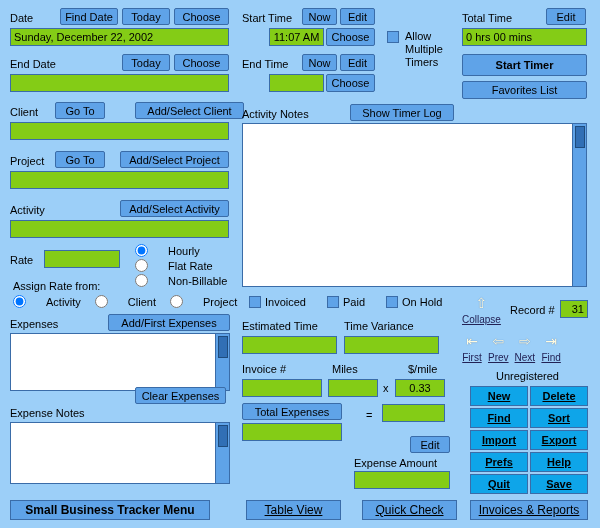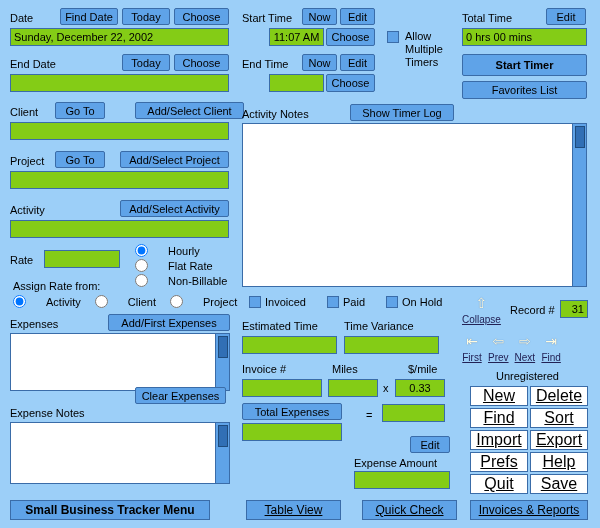--- a/index.html
+++ b/index.html
@@ -64,27 +64,28 @@
     width:20px; height:22px;
     display:flex; align-items:center; justify-content:center;
     font-size:14px; color:#fffbe0;
     text-shadow: 0 0 1px #3a6ca8;
     cursor:pointer;
   }
   .navset { display:flex; gap:6px; align-items:flex-start; }
   .navcol { display:flex; flex-direction:column; align-items:center; font-size:10px; }
   .navcol span { color:#225; }
   .grid-btn {
-    background:#ffffff;
+    background:#0ea5e9;
     border:1px solid #3a6ca8;
     text-align:center;
-    font-size:16px;
+    font-size:11px;
     height:20px;
     display:flex; align-items:center; justify-content:center;
     cursor:pointer;
+    font-weight:bold;
   }
   .bottom-btn {
     background:#5fa3e8;
     border:1px solid #3a6ca8;
     font-size:12px;
     font-weight:bold;
     text-align:center;
     height:20px;
     display:flex;align-items:center;justify-content:center;
     cursor:pointer;

